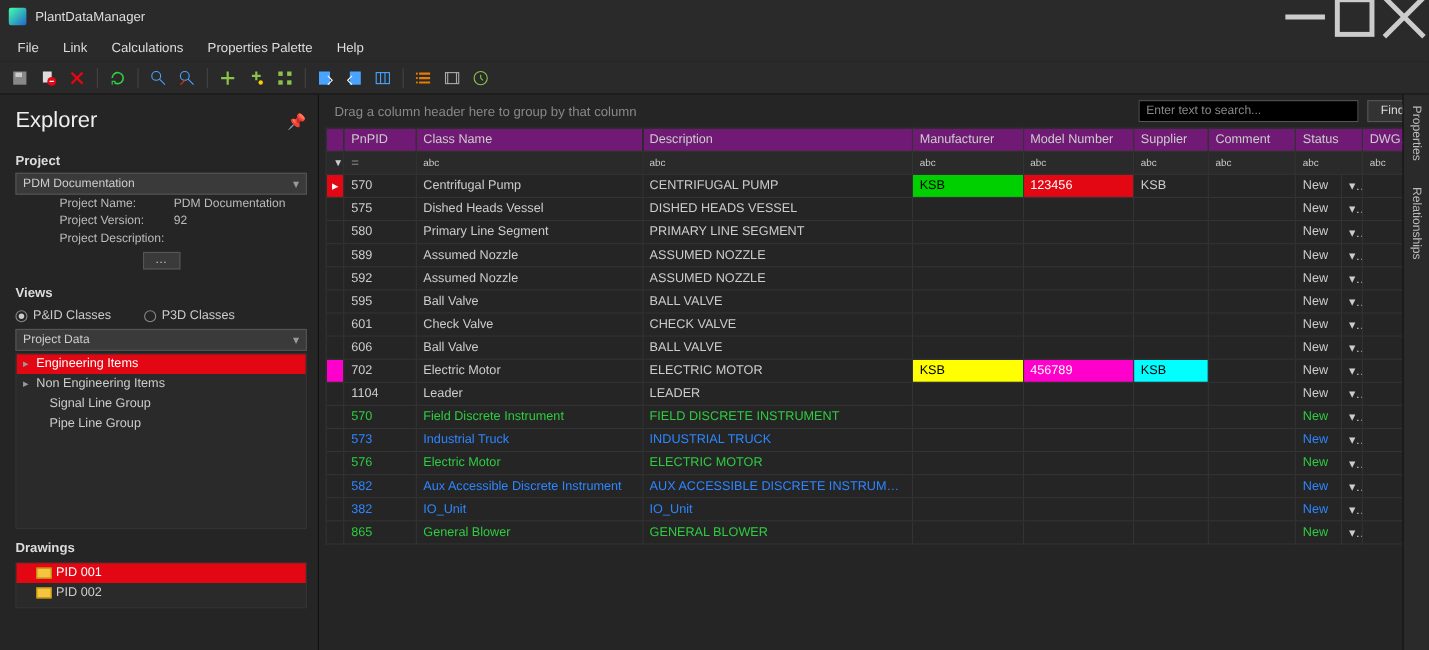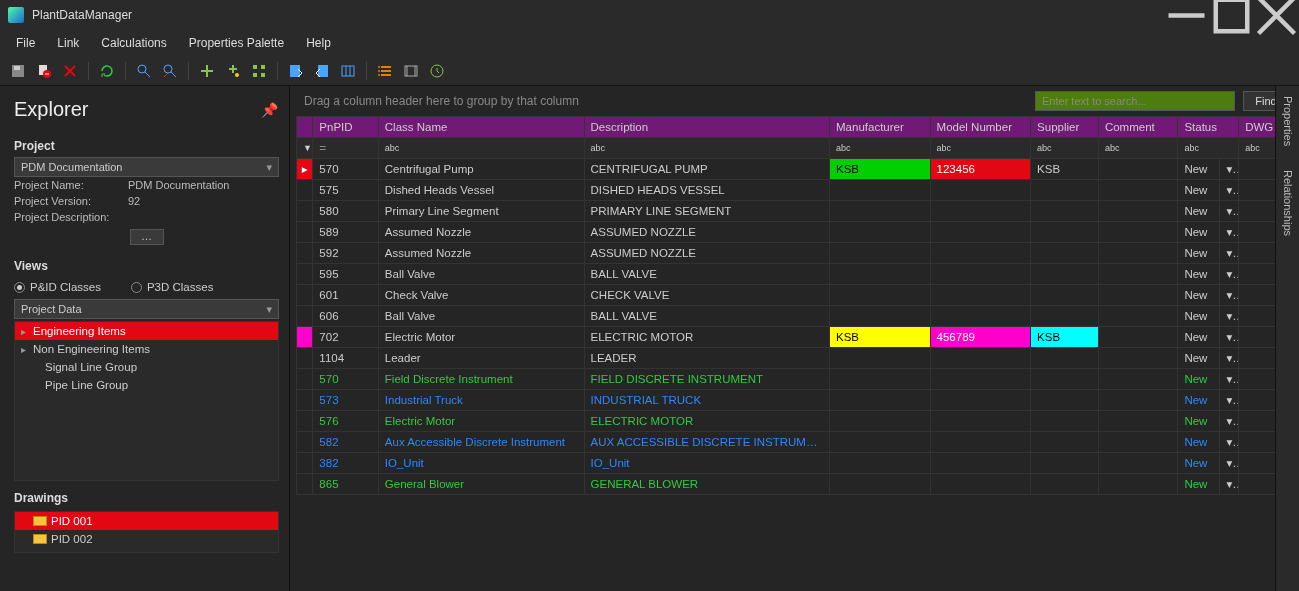--- a/index.html
+++ b/index.html
@@ -57,21 +57,21 @@
 .explorer h1 { font-size:20px; font-weight:400; color:#eee; margin-bottom:14px; display:flex; justify-content:space-between; align-items:center;}
 .pin { font-size:14px; color:#aaa; }
 .section-label { font-weight:600; color:#ddd; margin:4px 0 4px 0;}
 .combo {
   background:#3a3a3a; border:1px solid #555; height:20px;
   display:flex; align-items:center; padding:0 6px; color:#ccc;
   justify-content:space-between; font-size:11px;
 }
 .combo .chev { color:#999; }
 .kv { display:flex; font-size:11px; color:#bbb; padding:2px 0;}
-.kv .k{ width:114px;}
+.kv .k{ width:104px;margin-left:40px;}
 .ellipsis-btn { width:34px; height:16px; background:#3a3a3a; border:1px solid #555; margin:4px auto 10px; text-align:center; color:#ccc; line-height:12px; font-size:11px;}
 .radio-row { display:flex; gap:30px; margin:4px 0 6px;}
 .radio { display:flex; align-items:center; gap:5px; color:#ccc; font-size:11.5px;}
 .radio .dot { width:11px; height:11px; border:1px solid #888; border-radius:50%; display:inline-flex; align-items:center; justify-content:center;}
 .radio .dot.filled::after { content:""; width:5px; height:5px; background:#ccc; border-radius:50%;}
 .tree {
   background:#2a2a2a; border:1px solid #333; flex:0 0 auto;
   font-size:11.5px; color:#ccc;
   margin-top:2px;
 }
@@ -85,21 +85,21 @@
 
 .gridpane {
   flex:1; background:#252525; position:relative; padding:6px;
 }
 .groupbar {
   height:24px; display:flex; align-items:center; justify-content:space-between;
   padding:0 4px 6px 8px; color:#888; font-size:12px;
 }
 .searchbox { display:flex; gap:8px; }
 .searchbox input {
-  width:200px; height:20px; background:#4d7c0f; border:1px solid #555;
+  width:200px; height:20px; background:#000000; border:1px solid #555;
   color:#ccc; padding:0 6px; font-size:11px;
 }
 .searchbox input::placeholder{color:#888;}
 .find-btn { width:46px; height:20px; background:#333; border:1px solid #555; color:#ddd; font-size:11px; }
 
 table.grid {
   border-collapse:collapse; width:100%; table-layout:fixed;
   font-size:11.5px;
 }
 table.grid th, table.grid td {

